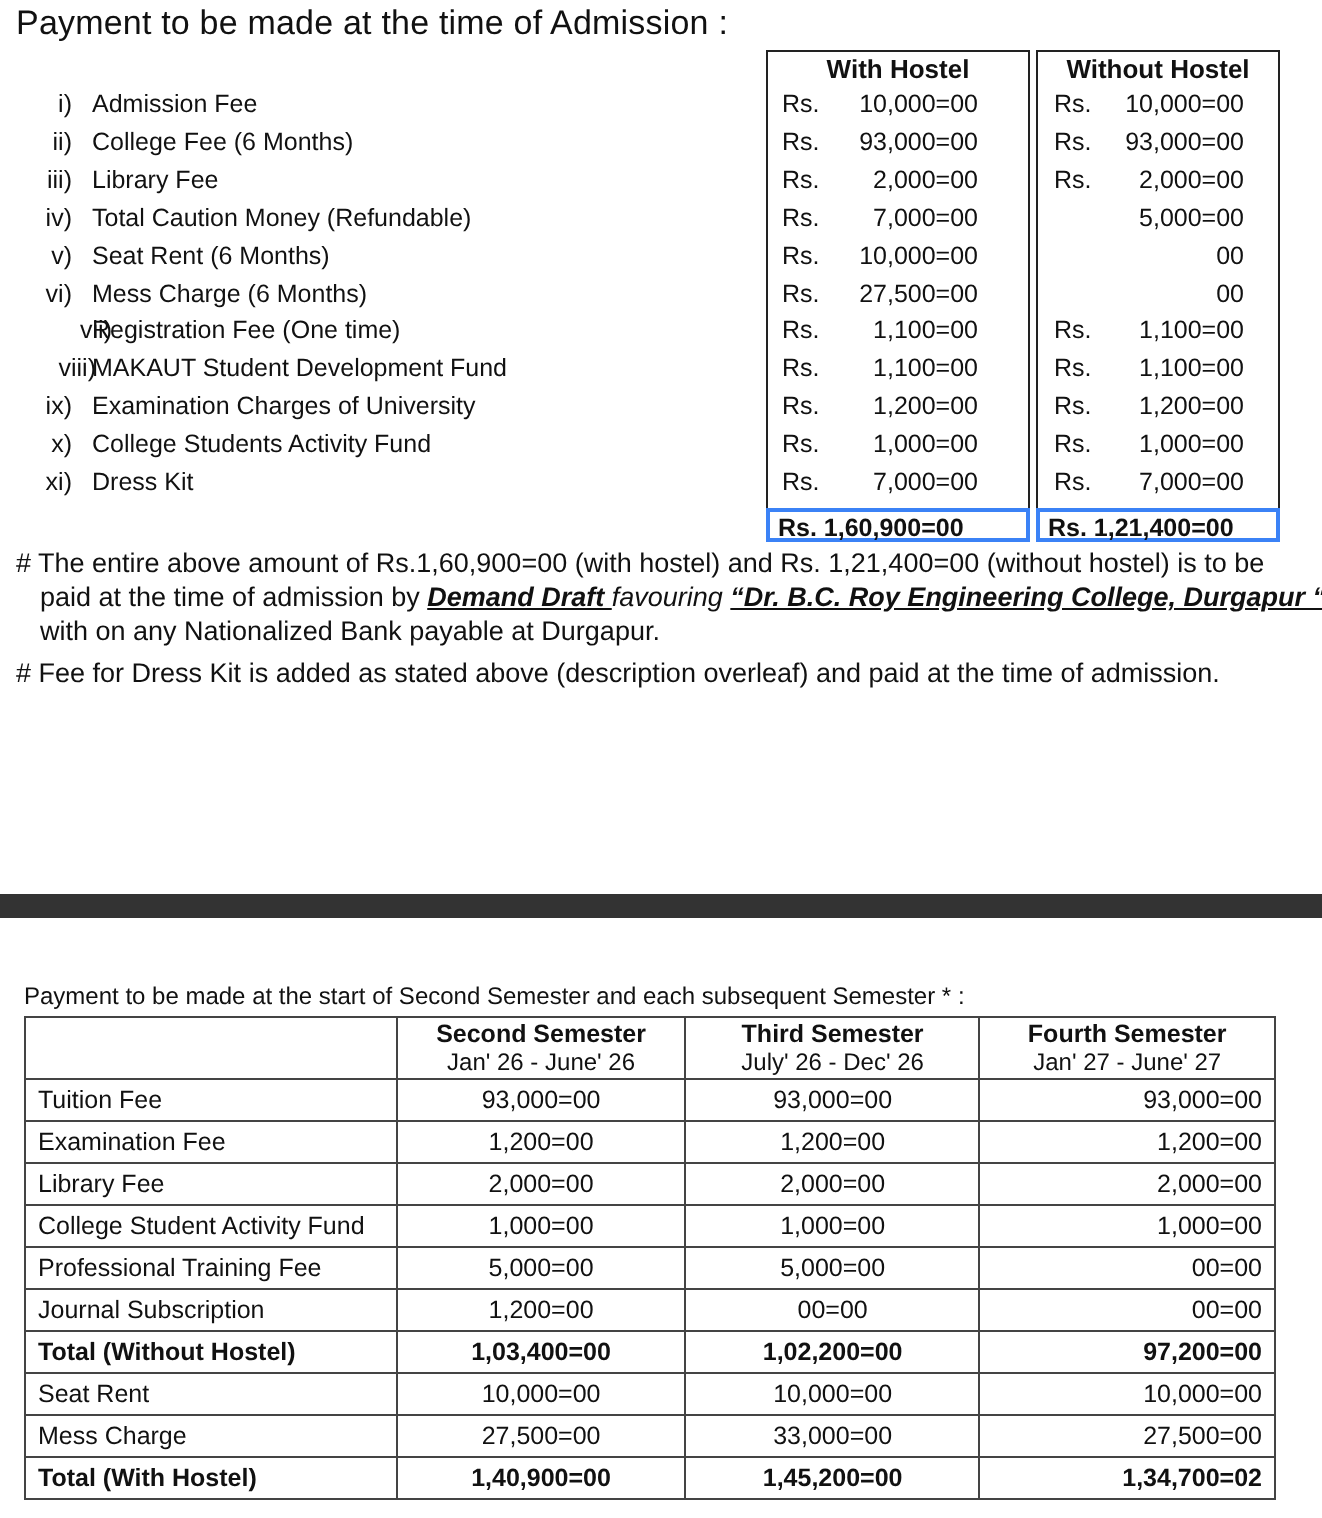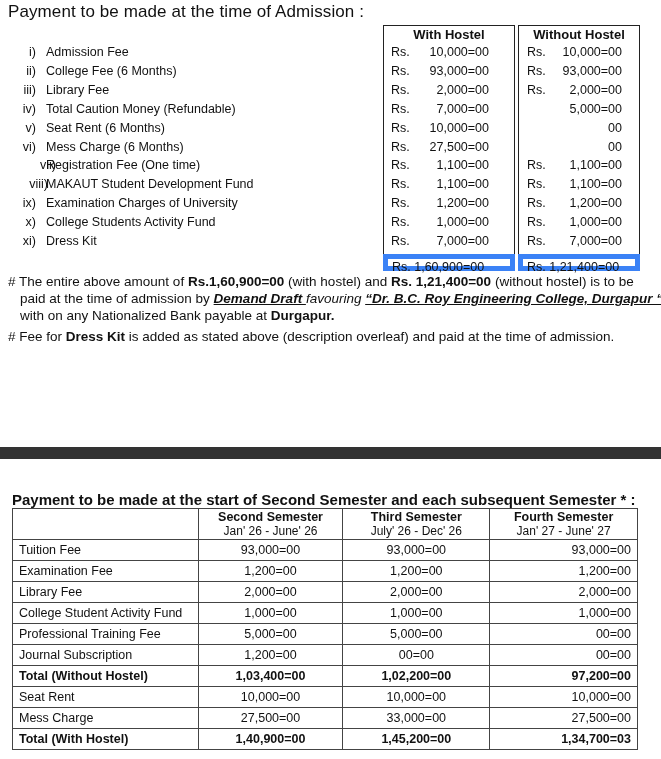--- a/index.html
+++ b/index.html
@@ -2,31 +2,31 @@
 <html><head>
 <meta charset="utf-8">
 <style>
   html,body{margin:0;padding:0;background:#fff;}
   body{width:661px;height:759px;position:relative;overflow:hidden;font-family:"Liberation Sans",sans-serif;color:#111;}
   .abs{position:absolute;}
   #title{left:8px;top:2px;font-size:17px;font-weight:normal;letter-spacing:0.1px;}
   
   .hdrbox{position:absolute;top:25px;height:18px;border:1px solid #222;border-bottom:none;font-size:13px;font-weight:bold;text-align:center;line-height:18px;}
   .colbox{position:absolute;top:43px;height:211px;border-left:1px solid #222;border-right:1px solid #222;}
-  .totbox{position:absolute;top:254px;height:17px;border:5px solid #3b82f6;font-size:12.5px;font-weight:normal;line-height:17px;padding-left:4px;box-sizing:border-box;}
+  .totbox{position:absolute;top:254px;height:17px;border:2px solid #3b82f6;font-size:12.5px;font-weight:bold;line-height:17px;padding-left:4px;box-sizing:border-box;}
   .row{position:absolute;left:0;height:18.8px;font-size:12.5px;line-height:18.8px;}
   .rnum{position:absolute;width:36px;text-align:right;}
   .rlab{position:absolute;left:46px;white-space:nowrap;}
   .rs{position:absolute;font-size:12.5px;}
   .amt{position:absolute;text-align:right;font-size:12.5px;}
   .note{position:absolute;font-size:13.5px;line-height:16px;white-space:nowrap;}
-  .note b{font-weight:bold;}
+  .note b{font-weight:normal;}
   .u{text-decoration:underline;font-style:italic;font-weight:bold;}
   #divider{left:0;top:447px;width:661px;height:12px;background:#333;}
-  #sem-title{left:12px;top:491px;font-size:15px;font-weight:bold;}
+  #sem-title{left:12px;top:491px;font-size:12px;font-weight:normal;}
   table.sem{position:absolute;left:12px;top:508px;width:626px;border-collapse:collapse;font-size:12.5px;}
   table.sem td{border:1px solid #444;padding:0 6px;height:20px;}
   table.sem td.num{text-align:right;}
   table.sem td.c2{text-align:center;}
   table.sem td.c3{text-align:center;}
   table.sem tr.head td{height:30px;vertical-align:middle;line-height:14px;}
   .hb{font-weight:bold;display:block;}
   .hs{display:block;font-size:12px;}
   tr.bold td{font-weight:bold;}
 </style>
@@ -222,16 +222,16 @@
       <tr>
         <td>Mess Charge</td>
         <td class="c2">27,500=00</td>
         <td class="c3">33,000=00</td>
         <td class="num">27,500=00</td>
       </tr>
       <tr class="bold">
         <td>Total (With Hostel)</td>
         <td class="c2">1,40,900=00</td>
         <td class="c3">1,45,200=00</td>
-        <td class="num">1,34,700=03</td>
+        <td class="num">1,34,700=02</td>
       </tr>
     </tbody>
 </table>
 
 </body></html>

